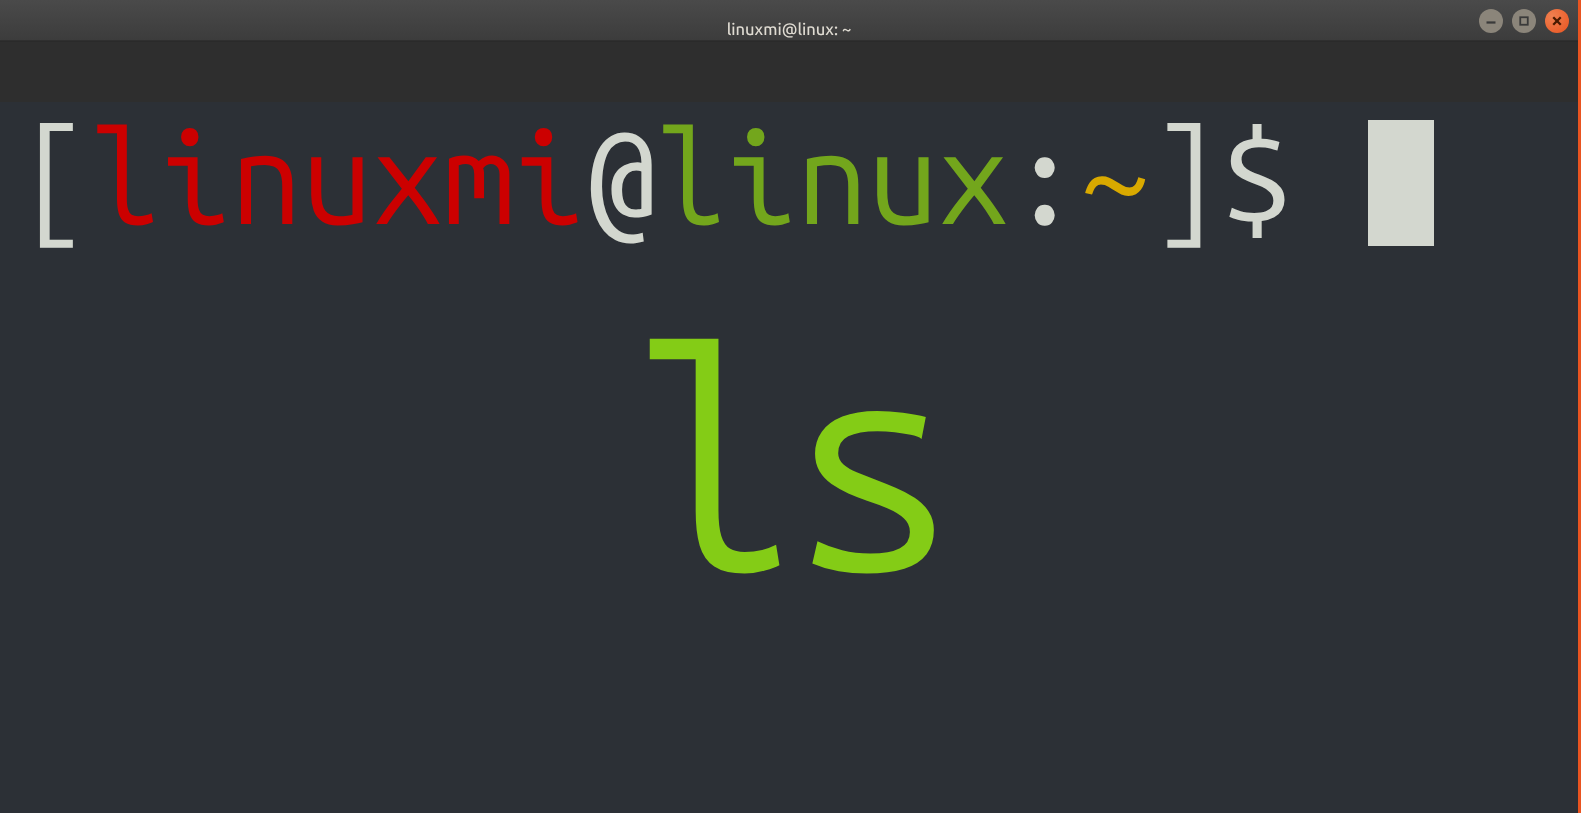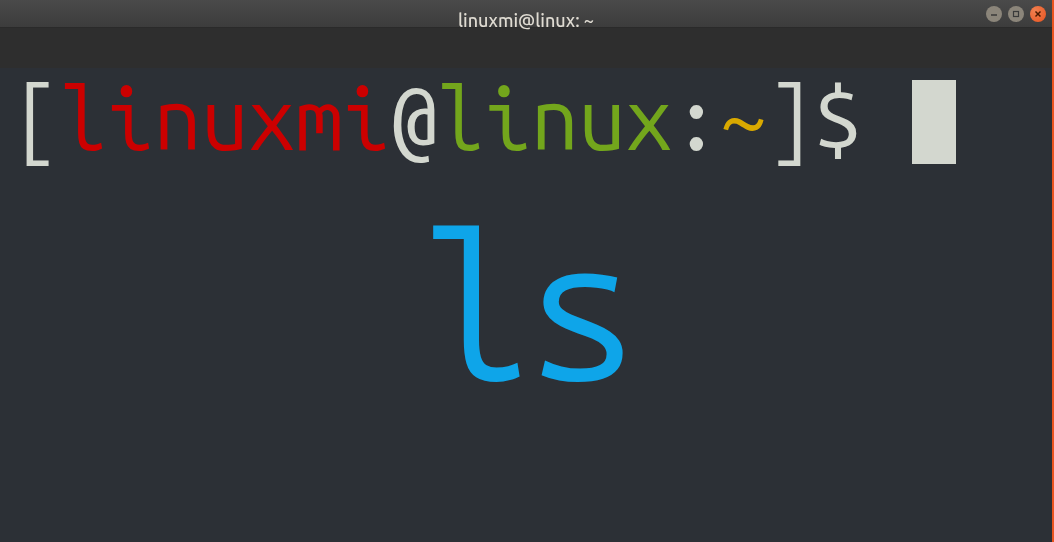--- a/index.html
+++ b/index.html
@@ -30,21 +30,21 @@
       display: flex;
       align-items: center;
       position: relative;
       border-bottom: 1px solid #2a2a2a;
     }
     
     .titlebar-title {
       flex: 1;
       text-align: center;
       color: #dfdbd2;
-      font-size: 18px;
+      font-size: 11px;
       font-weight: 500;
       margin-top: 12px;
     }
     
     .window-controls {
       position: absolute;
       right: 6px;
       top: 50%;
       transform: translateY(-50%);
       display: flex;
@@ -133,21 +133,21 @@
     }
     
     .command-overlay {
       position: absolute;
       top: 138px;
       left: 0;
       width: 100%;
       text-align: center;
       font-size: 200px;
       line-height: 1;
-      color: #0ea5e9;
+      color: #84cc16;
       font-family: "Ubuntu Mono", "DejaVu Sans Mono", "Consolas", monospace;
       letter-spacing: -6px;
     }
   </style>
 </head>
 <body>
 
 <div class="window">
   <div class="titlebar">
     <div class="titlebar-title">linuxmi@linux: ~</div>

